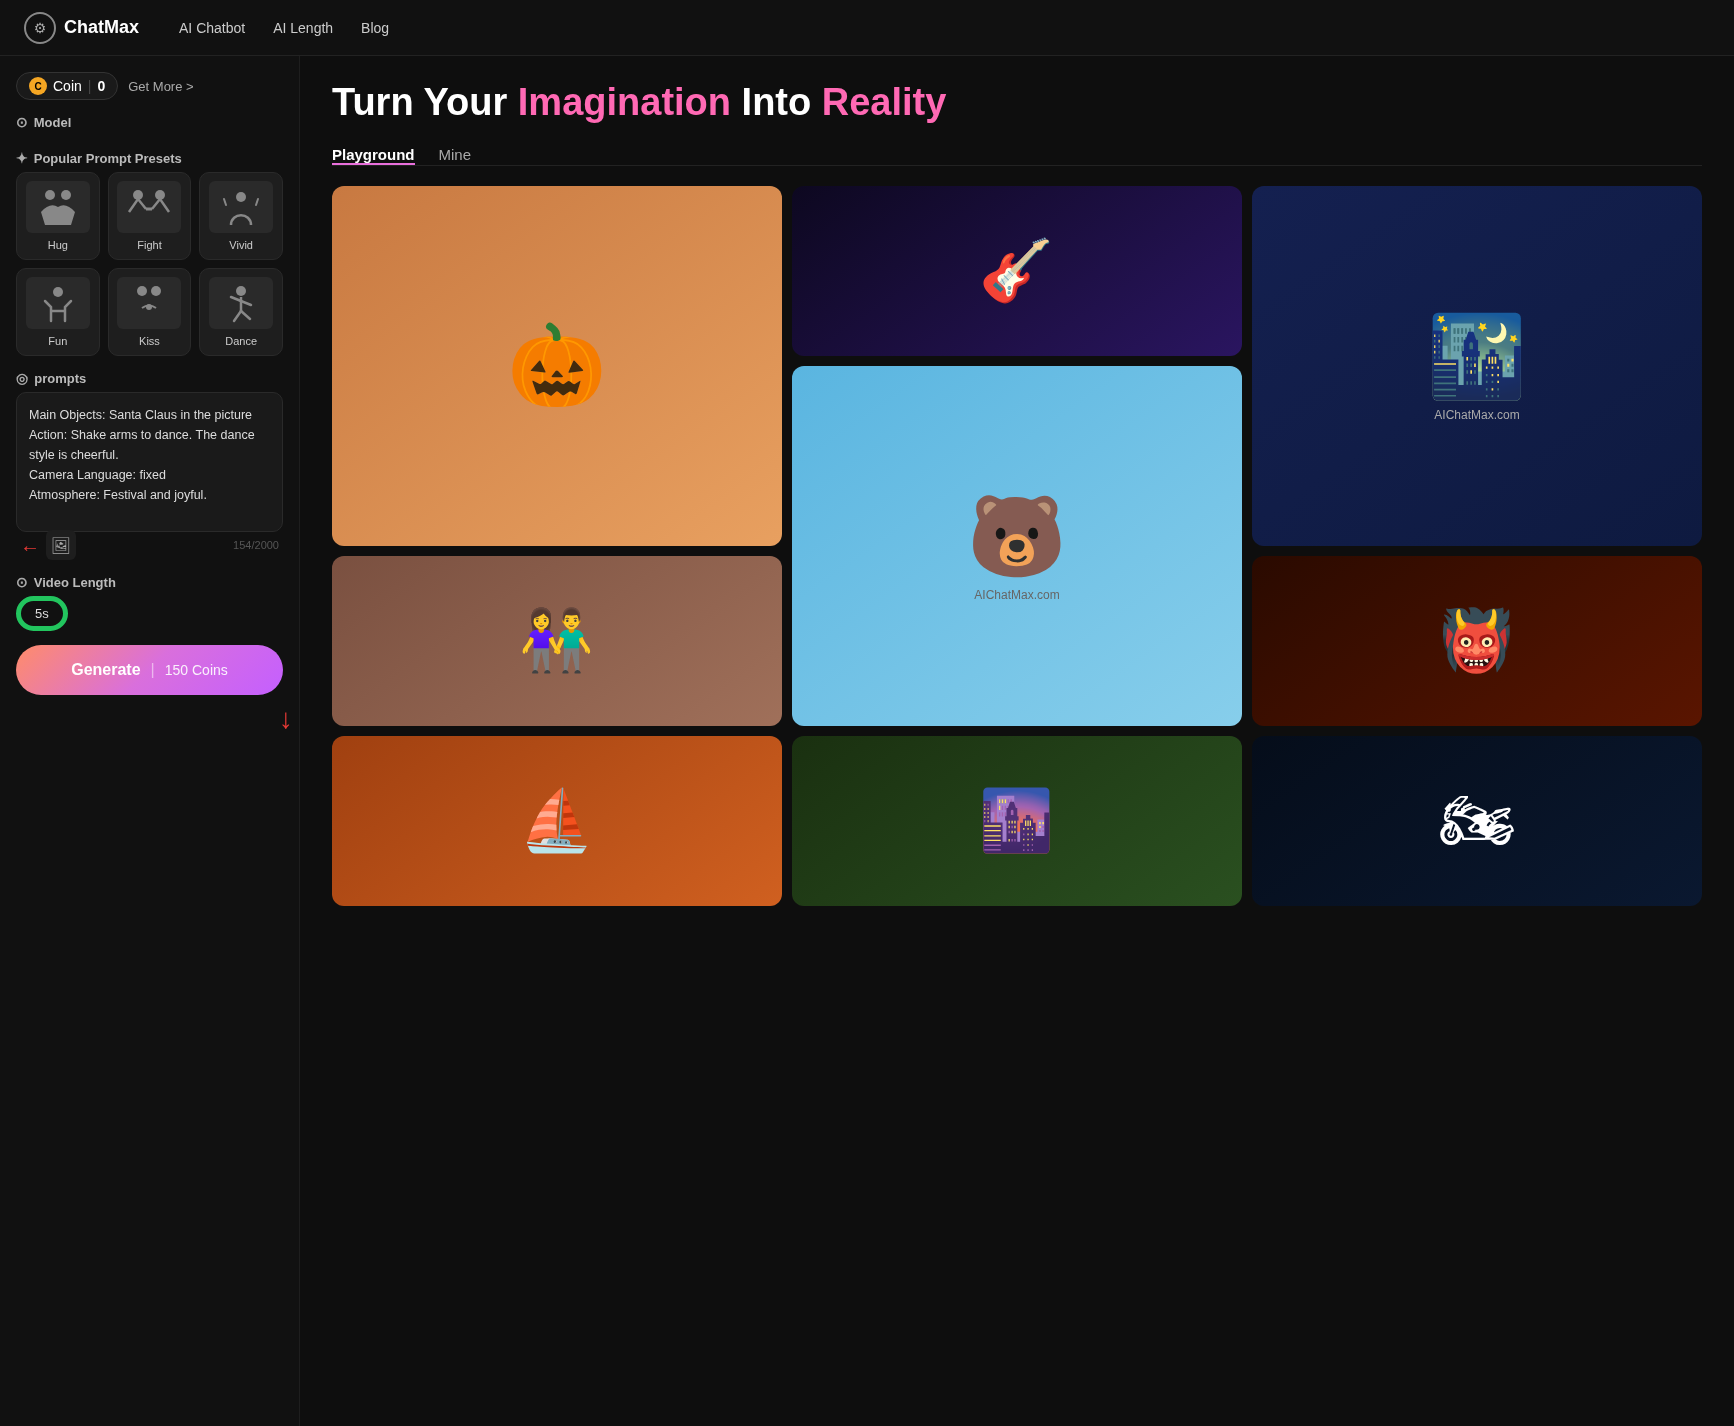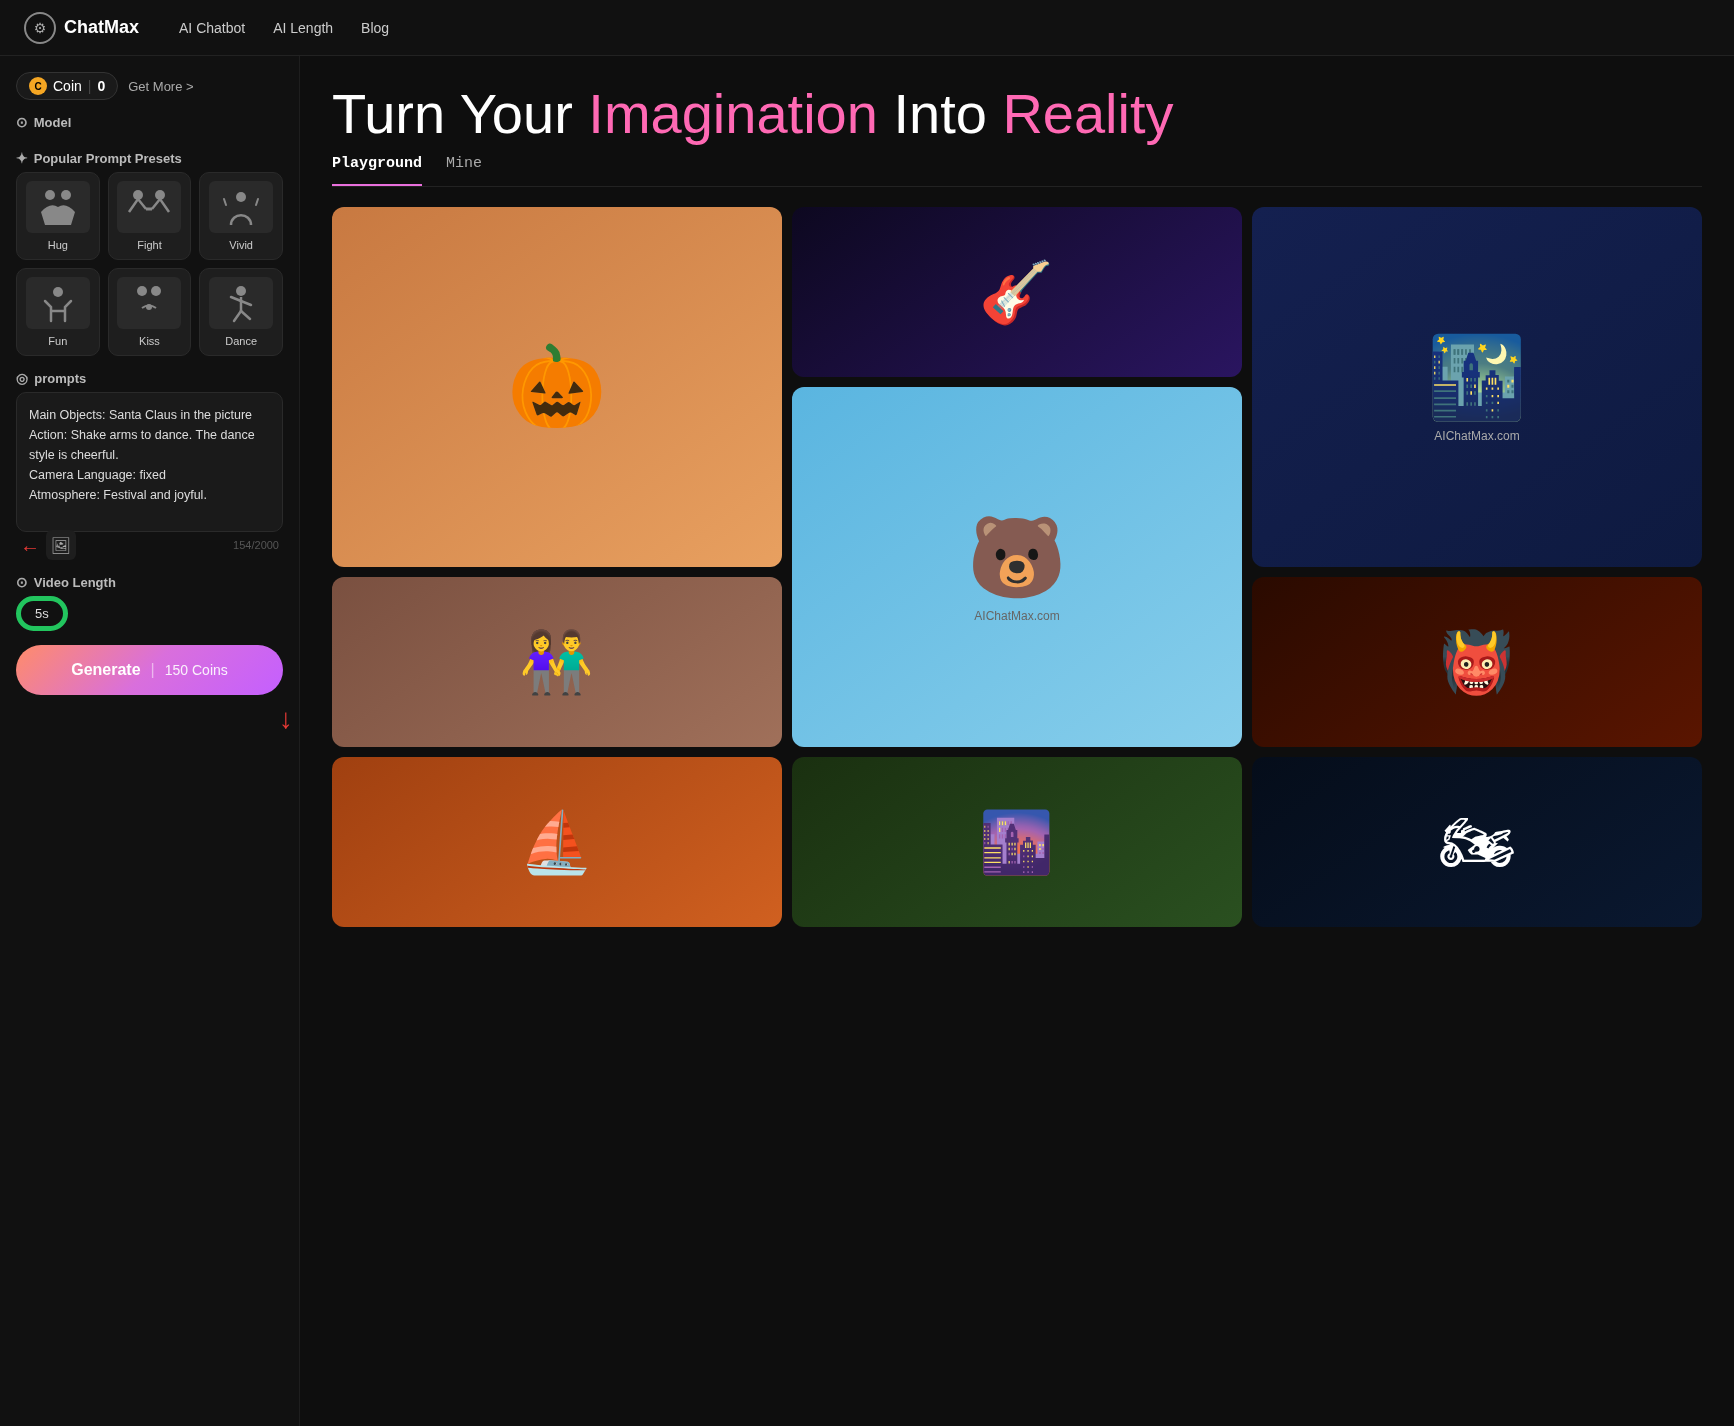--- a/index.html
+++ b/index.html
@@ -212,42 +212,41 @@
     .coin-cost { font-size: 14px; font-weight: 500; opacity: 0.9; }
 
     
     .main-content {
       flex: 1;
       overflow-y: auto;
       padding: 24px 32px;
     }
 
     .hero-title {
-      font-size: 56px;
-      font-weight: 400;
-      margin-bottom: 8px;
+      font-size: 38px;
+      font-weight: 700;
+      margin-bottom: 20px;
       line-height: 1.2;
     }
     .hero-title .white { color: #fff; }
     .hero-title .pink { color: #ff69b4; }
 
     
     .tabs {
       display: flex;
       gap: 24px;
       margin-bottom: 20px;
       border-bottom: 1px solid #222;
     }
     .tab {
       font-size: 15px;
-      padding-bottom: 12px;
+      padding-bottom: 0;
       cursor: pointer;
       color: #aaa;
       border-bottom: 2px solid transparent;
-      font-family: Liberation Mono, monospace;
     }
     .tab.active {
       color: #fff;
       font-weight: 600;
       border-bottom: 2px solid #e96fdc;
     }
 
     
     .image-grid {
       display: grid;

